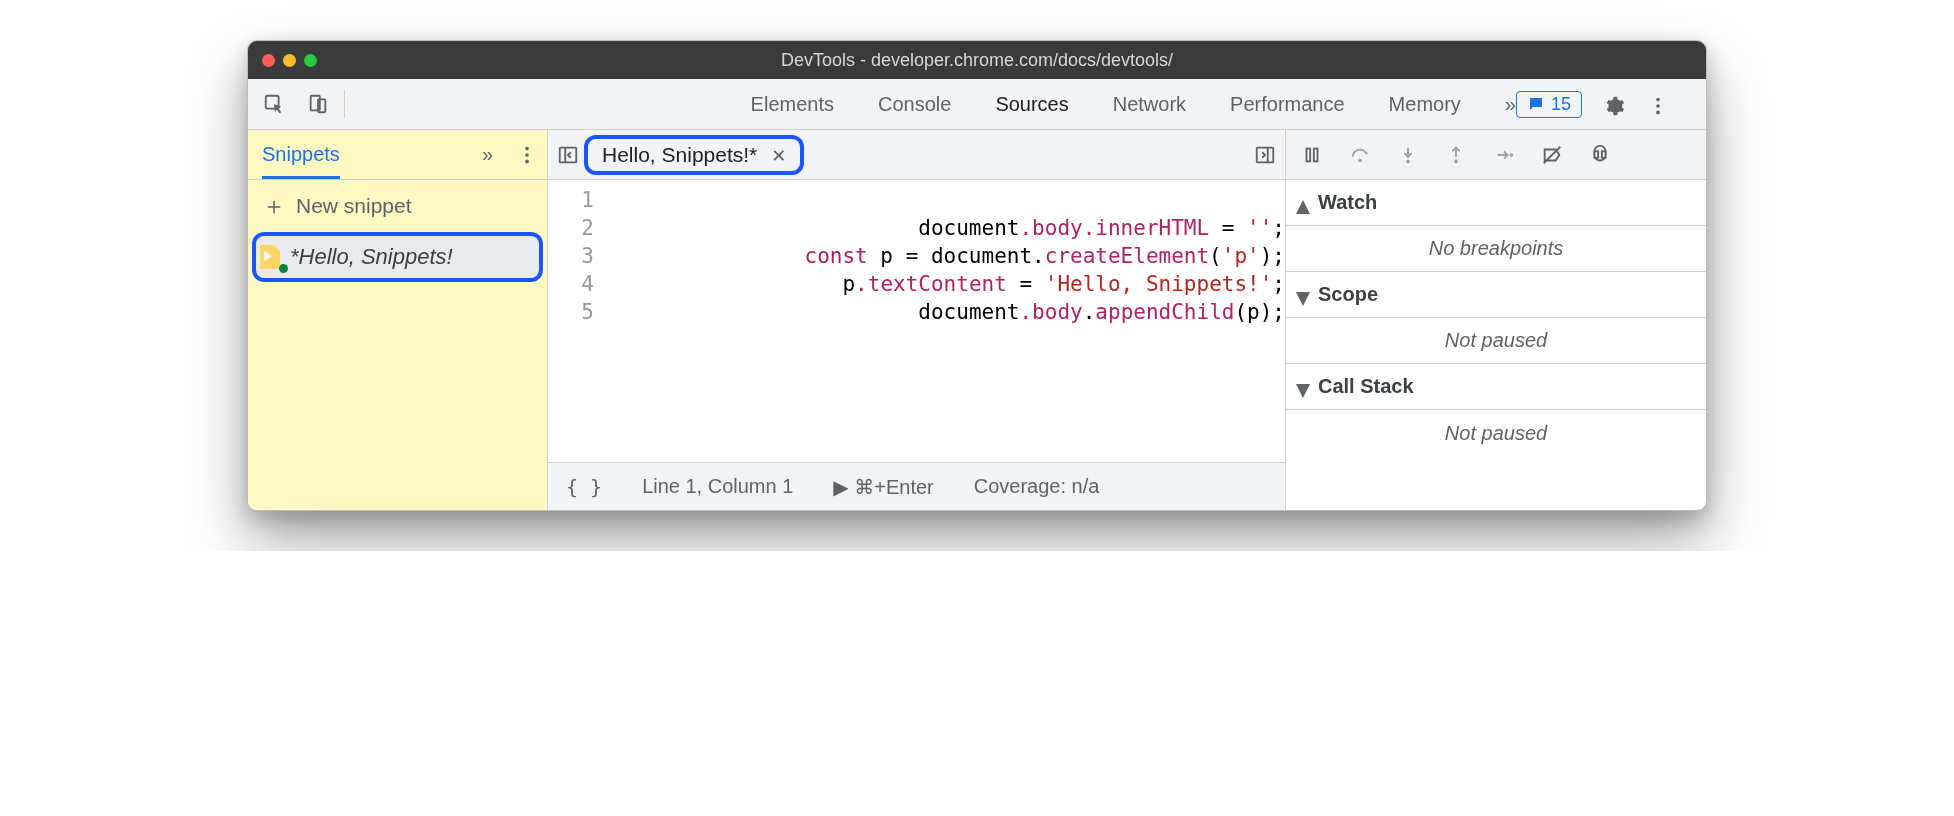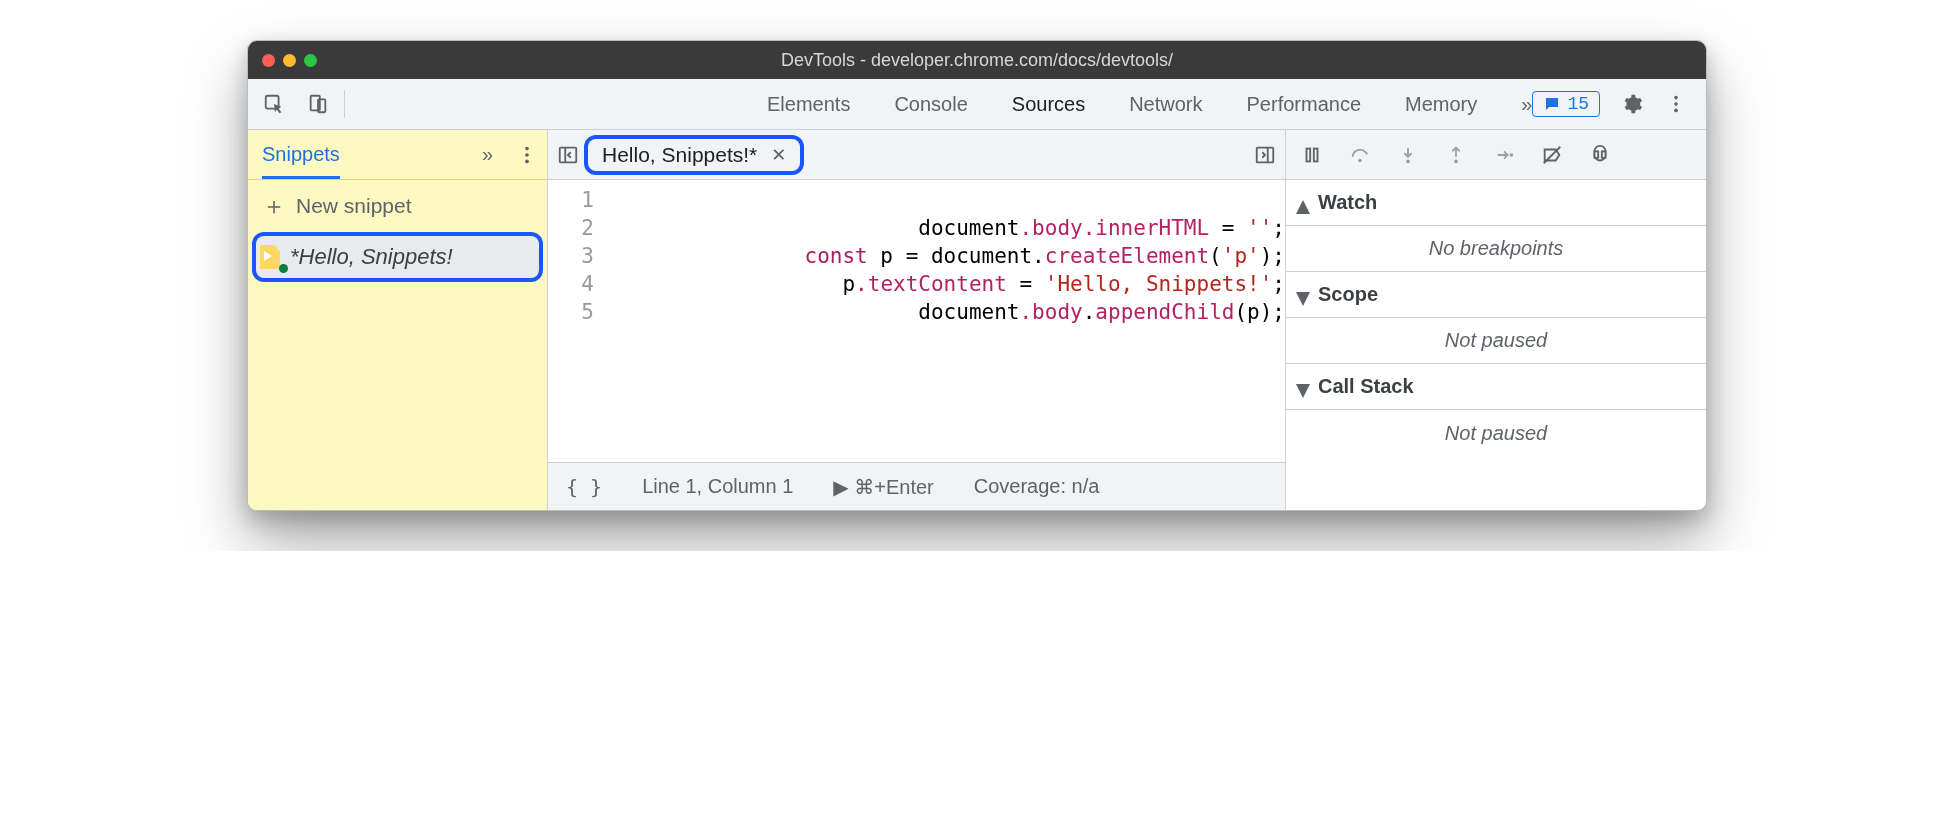--- a/index.html
+++ b/index.html
@@ -27,21 +27,21 @@
   .toolbar {
     height:51px; background:#f1f3f4; border-bottom:1px solid #cfcfcf;
     display:flex; align-items:center;
     color:#5f6368; font-size:20px;
   }
   .toolbar-left { display:flex; align-items:center; padding-left:14px; gap:20px;}
   .divider { width:1px; height:28px; background:#d0d0d0; margin: 0 14px;}
   .tabs { display:flex; gap:44px; flex:1; padding-left:10px;justify-content:flex-end;}
   .tab { cursor:pointer; color:#5f6368;}
   .tab.active { color:#202124; }
-  .toolbar-right { display:flex; align-items:center; gap:20px; padding-right:18px;font-family:Liberation Mono, monospace;}
+  .toolbar-right { display:flex; align-items:flex-end; gap:20px; padding-right:36px;}
   .issue-badge {
     border:1px solid #1a73e8; color:#1a73e8; border-radius:4px;
     padding:2px 10px; font-size:18px; display:flex; align-items:center; gap:6px;
   }
   .icon-btn { width:24px; height:24px; display:inline-flex; align-items:center; justify-content:center; cursor:pointer; color:#5f6368;}
   .icon-btn svg{width:22px;height:22px;stroke:currentColor;fill:none;stroke-width:2;}
   .gear-icon svg, .dots-icon svg { fill:currentColor; stroke:none;}
   .main { display:flex; height:380px;}
   .sidebar { width:300px; border-right:1px solid #cfcfcf; background:#fef9c3; display:flex; flex-direction:column;}
   .side-tabs { height:50px; border-bottom:1px solid #cfcfcf; display:flex; align-items:center; justify-content:space-between; padding:0 8px 0 14px; font-size:20px;}
@@ -53,21 +53,21 @@
     padding:8px 4px; margin:4px 8px; border-radius:6px;
     font-style:italic; color:#3c4043; font-size:22px;
     position:relative;
   }
   .snippet-item .file-ico { position:relative; width:20px; height:24px; background:#fdd663; clip-path: polygon(0 0, 70% 0, 100% 25%, 100% 100%, 0 100%); }
   .snippet-item .file-ico::after{content:""; position:absolute; left:4px; top:6px; border-left:8px solid #fff; border-top:5px solid transparent; border-bottom:5px solid transparent;}
   .green-dot{position:absolute; left:23px; bottom:5px; width:9px;height:9px; background:#0b8043; border-radius:50%;}
   .highlight-ring { box-shadow: 0 0 0 4px #1a56ff; border-radius:8px; }
   .center { flex:1; display:flex; flex-direction:column; border-right:1px solid #cfcfcf;}
   .tabbar { height:50px; background:#f1f3f4; border-bottom:1px solid #cfcfcf; display:flex; align-items:center; padding:0 8px; gap:8px;}
-  .filetab { display:flex; align-items:center; gap:14px; padding:4px 14px; font-size:21px; color:#202124; }
+  .filetab { display:flex; align-items:flex-end; gap:14px; padding:4px 14px; font-size:21px; color:#202124; }
   .filetab .close { color:#5f6368; font-size:18px; cursor:pointer;}
   .editor { flex:1; background:#fff; display:flex; font-family: Menlo, Consolas, monospace; font-size:21px; padding-top:6px;}
   .gutter { width:56px; text-align:right; color:#999; padding-right:10px;}
   .gutter div{ line-height:28px;}
   .code { flex:1;text-align:right;}
   .code .line{ line-height:28px; white-space:pre;}
   .tok-kw{color:#a71d5d;} .tok-prop{color:#b22262;} .tok-str{color:#b3261e;}
   .statusbar { height:48px; border-top:1px solid #cfcfcf; background:#f1f3f4; display:flex; align-items:center; gap:40px; padding:0 18px; font-size:20px; color:#5f6368;}
   .right { width:420px; display:flex; flex-direction:column;}
   .debug-tools { height:50px; background:#f1f3f4; border-bottom:1px solid #cfcfcf; display:flex; align-items:center; gap:24px; padding:0 14px; color:#9aa0a6;}

